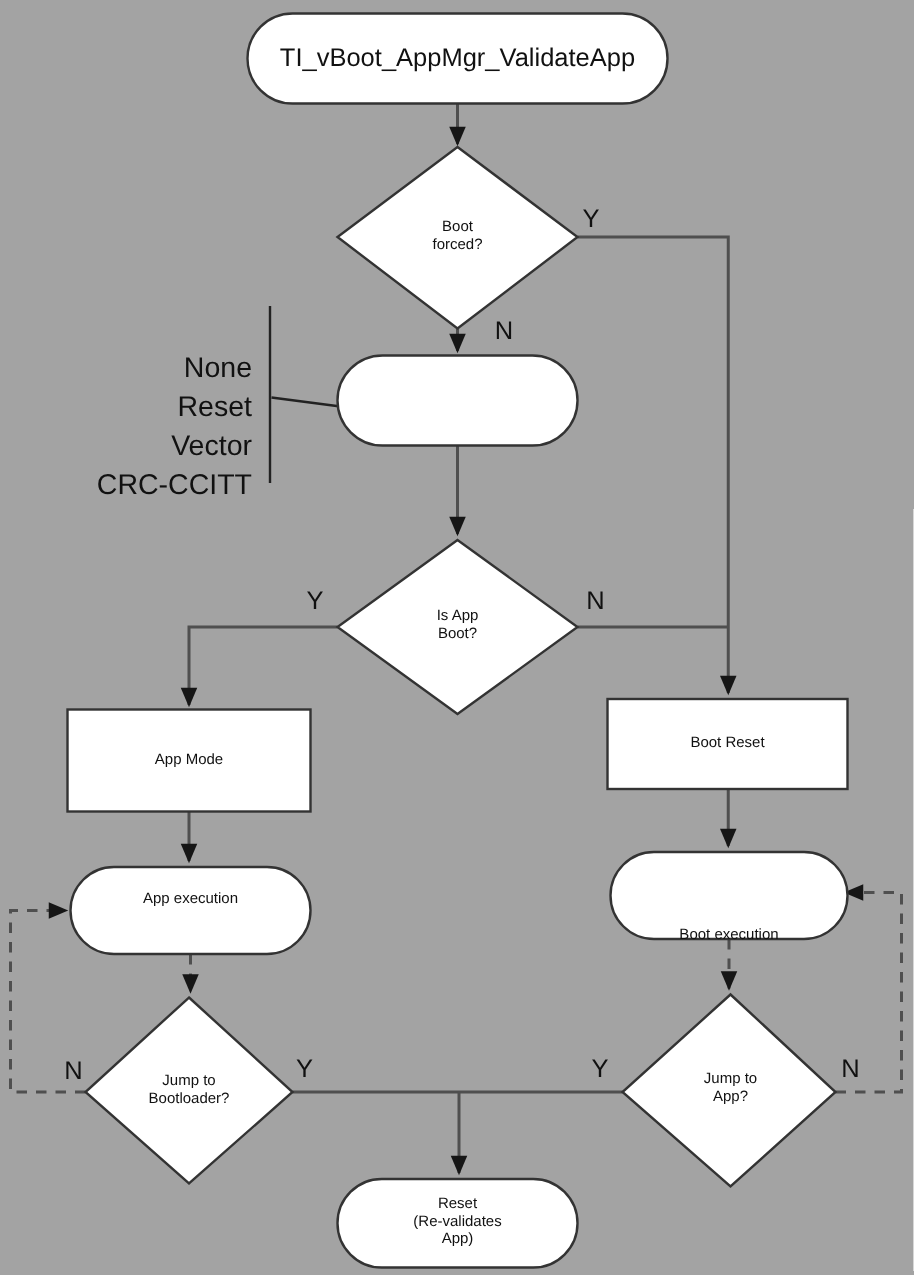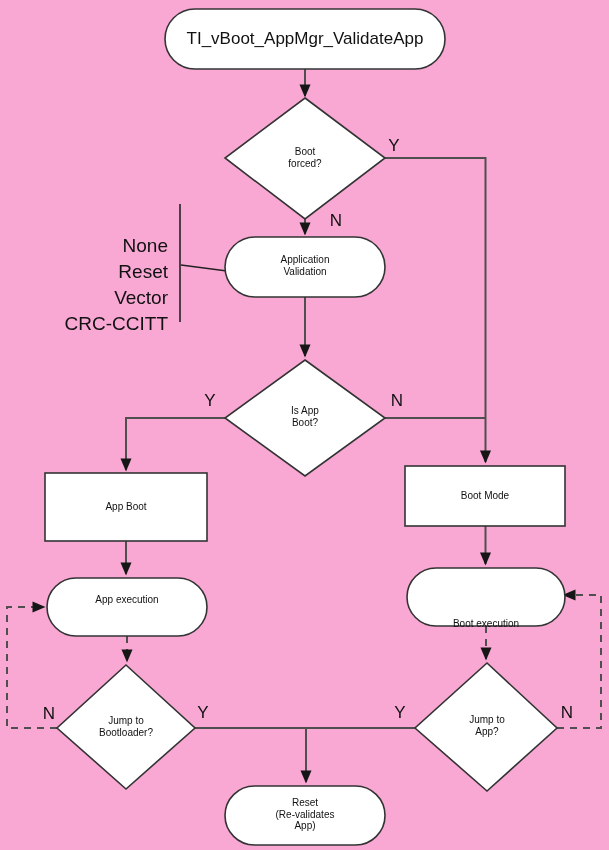--- a/index.html
+++ b/index.html
@@ -1,17 +1,17 @@
 <!DOCTYPE html>
 <html><head>
 <meta charset="utf-8">
 <style>
   html,body { margin:0; padding:0; background:#ffffff; }
   .canvas {
-    position:relative; width:609px; height:850px; background:#f9a8d4;
+    position:relative; width:609px; height:850px; background:#a3a3a3;
     font-family:"Liberation Sans", sans-serif; color:#111111; overflow:hidden;
   }
   .canvas svg { position:absolute; left:0; top:0; }
   .conn   { fill:none; stroke:#4f4f4f; stroke-width:2; }
   .dashed { stroke-dasharray:7 6; }
   .shape  { fill:#ffffff; stroke:#333333; stroke-width:1.6; }
   .thin   { fill:none; stroke:#222222; stroke-width:1.6; }
   .lbl {
     position:absolute; transform:translate(-50%,-50%);
     text-align:center; white-space:pre-line; line-height:1.17; color:#111111;
@@ -73,30 +73,28 @@
   <div class="lbl fs16" style="left:305px; top:158px;">Boot
 forced?</div>
   <div class="lbl yn" style="left:394px; top:146px;">Y</div>
   <div class="lbl yn" style="left:336px; top:221px;">N</div>
 
   <div class="ann" style="left:168px; top:269px;">None
 Reset
 Vector
 CRC-CCITT</div>
 
-  <div class="lbl fs16" style="left:305px; top:266px;">Application
-Validation</div>
 
   <div class="lbl fs16" style="left:305px; top:417px;">Is App
 Boot?</div>
   <div class="lbl yn" style="left:210px; top:401px;">Y</div>
   <div class="lbl yn" style="left:397px; top:401px;">N</div>
 
-  <div class="lbl fs16" style="left:126px; top:507px;">App Boot</div>
-  <div class="lbl fs16" style="left:485px; top:496px;">Boot Mode</div>
+  <div class="lbl fs16" style="left:126px; top:507px;">App Mode</div>
+  <div class="lbl fs16" style="left:485px; top:496px;">Boot Reset</div>
 
   <div class="lbl fs16" style="left:127px; top:600px;">App execution</div>
   <div class="lbl fs16" style="left:486px; top:596px;margin-top:28px;">Boot execution</div>
 
   <div class="lbl fs16" style="left:126px; top:727px;">Jump to
 Bootloader?</div>
   <div class="lbl yn" style="left:49px; top:714px;">N</div>
   <div class="lbl yn" style="left:203px; top:713px;">Y</div>
 
   <div class="lbl fs16" style="left:487px; top:726px;">Jump to

